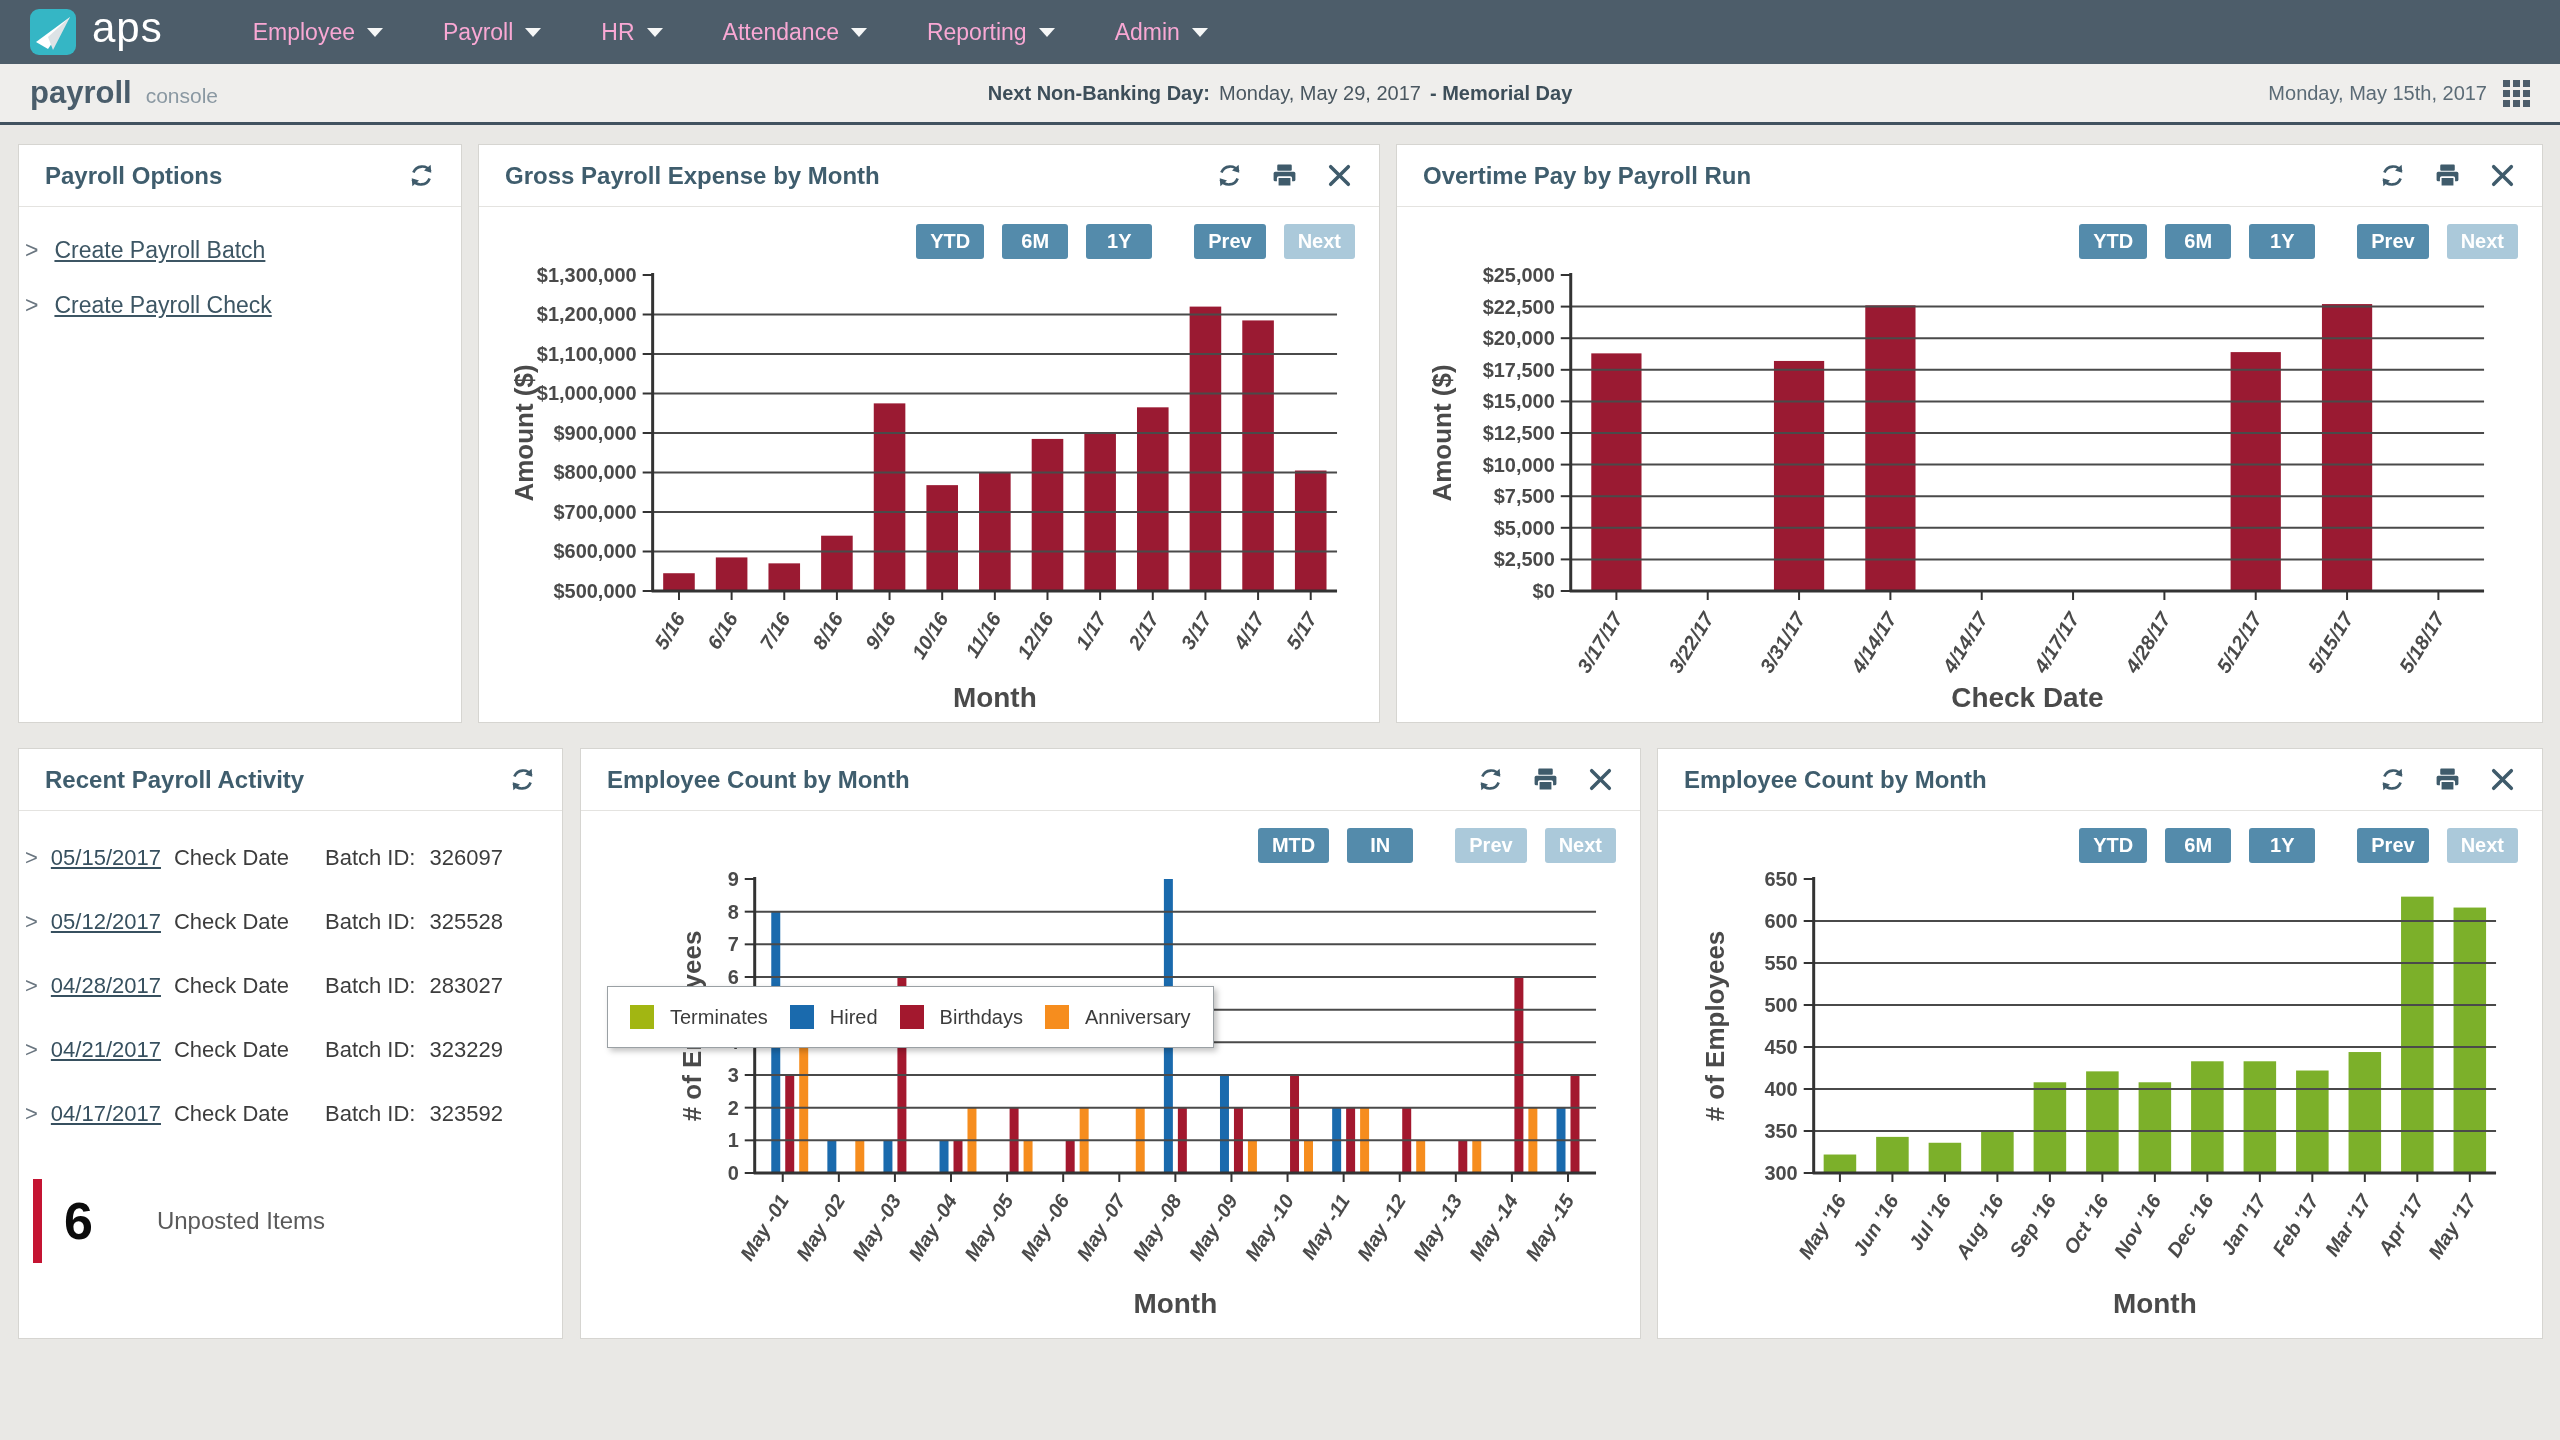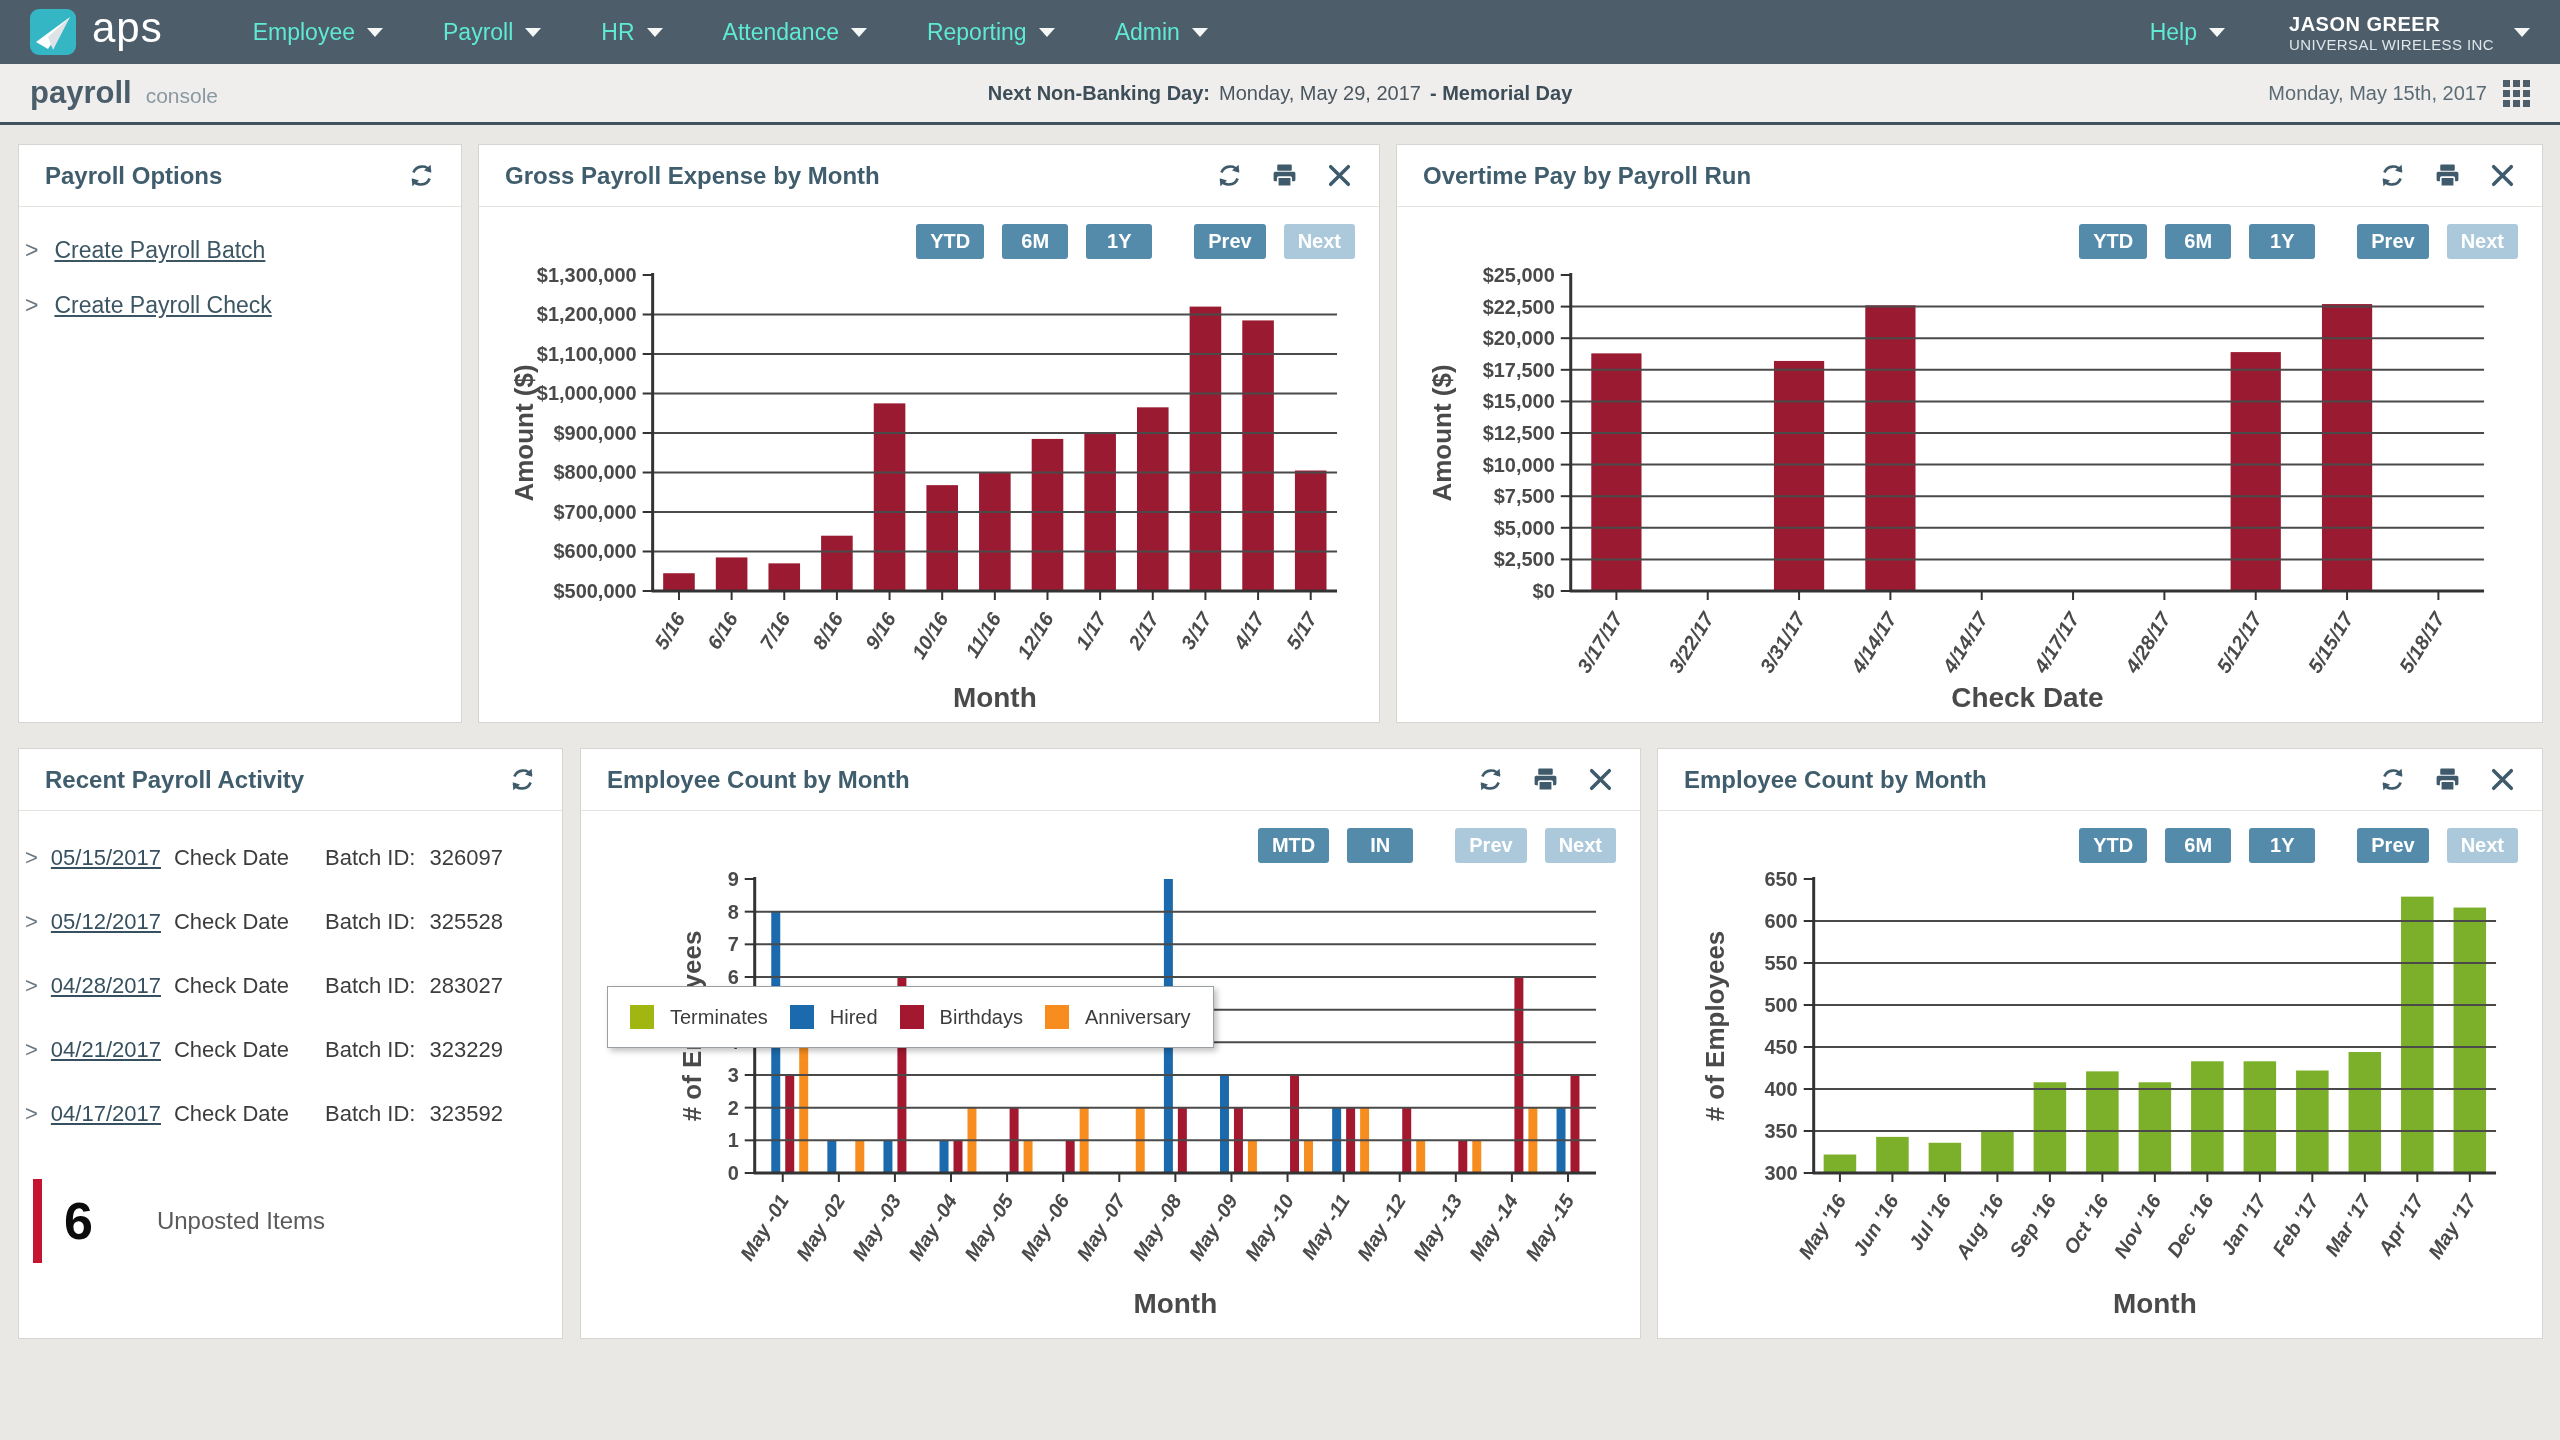--- a/index.html
+++ b/index.html
@@ -7,21 +7,21 @@
   html,body{background:#cfcfcc}
   .screen{position:relative;width:2560px;height:1440px;background:#e9e8e5;
     font-family:"Liberation Sans",sans-serif;overflow:hidden}
 
   
   .topnav{position:absolute;left:0;top:0;width:100%;height:64px;background:var(--nav-bg,#4d5d6a);
     display:flex;align-items:center;padding:0 30px}
   .logo{display:flex;align-items:center;gap:16px;margin-right:90px}
   .logo-text{color:#fff;font-size:42px;font-weight:normal;letter-spacing:1px;line-height:1;padding-bottom:8px}
   .menu{display:flex;gap:60px}
-  .nav-item{display:flex;align-items:center;gap:12px;color:#5eead4;font-size:23px;cursor:pointer;white-space:nowrap}
+  .nav-item{display:flex;align-items:center;gap:12px;color:#f9a8d4;font-size:23px;cursor:pointer;white-space:nowrap}
   .caret{width:0;height:0;border-left:8px solid transparent;border-right:8px solid transparent;
     border-top:9px solid #fff;opacity:.95}
   .nav-right{margin-left:auto;display:flex;align-items:center;gap:64px}
   .user{display:flex;align-items:center;gap:20px;color:#fff;cursor:pointer}
   .user-name{font-size:20px;font-weight:bold;letter-spacing:.5px;line-height:1.2}
   .user-co{font-size:15px;color:#dfe6ea;letter-spacing:.4px}
 
   
   .subheader{position:absolute;top:64px;width:100%;height:61px;background:#efeeec;
     border-bottom:3px solid #41525f;display:flex;align-items:center;padding:0 30px}
@@ -110,33 +110,20 @@
         </div>
         <div class="nav-item">
           <span>Reporting</span>
           <span class="caret"></span>
         </div>
         <div class="nav-item">
           <span>Admin</span>
           <span class="caret"></span>
         </div>
       </nav>
-    <div class="nav-right">
-      <div class="nav-item">
-        <span>Help</span>
-        <span class="caret"></span>
-      </div>
-      <div class="user">
-        <span>
-          <span class="user-name" style="display:block">JASON GREER</span>
-          <span class="user-co" style="display:block">UNIVERSAL WIRELESS INC</span>
-        </span>
-        <span class="caret"></span>
-      </div>
-    </div>
   </header>
 
   <div class="subheader">
     <div class="app-title">
       <span class="app-name">payroll</span>
       <span class="app-sub">console</span>
     </div>
     <div class="banner">
       <b>Next Non-Banking Day:</b>
       <span>Monday, May 29, 2017</span>

